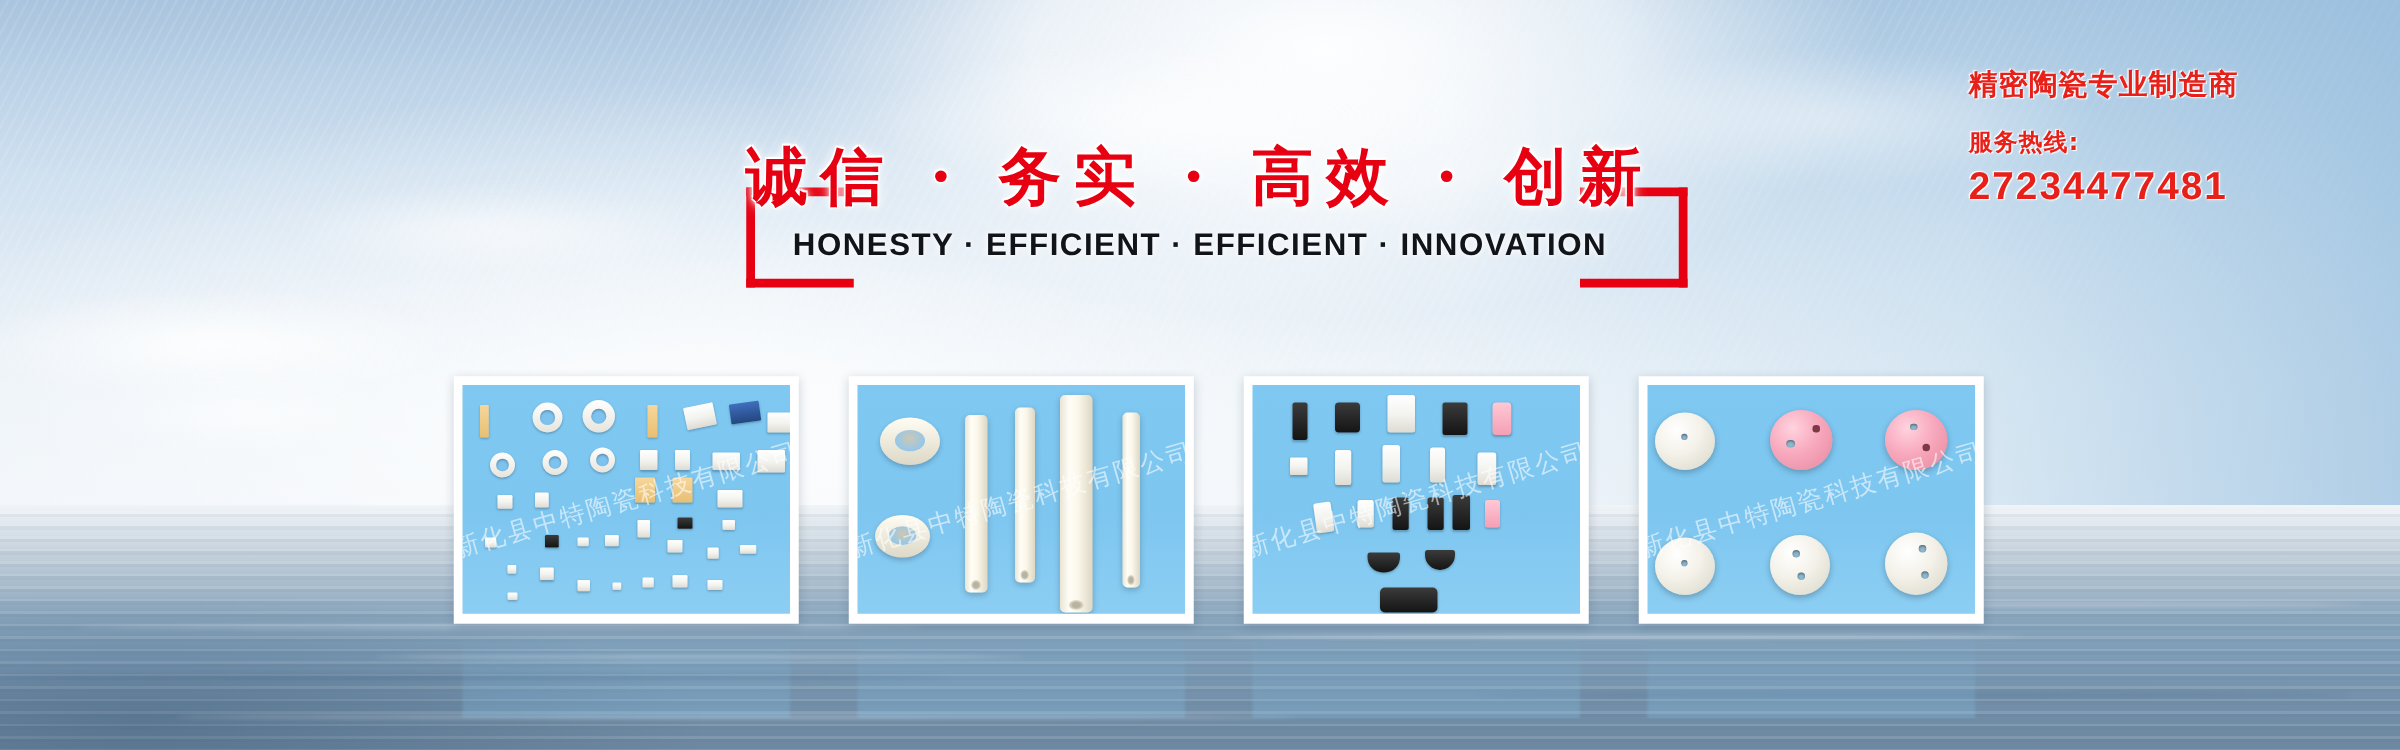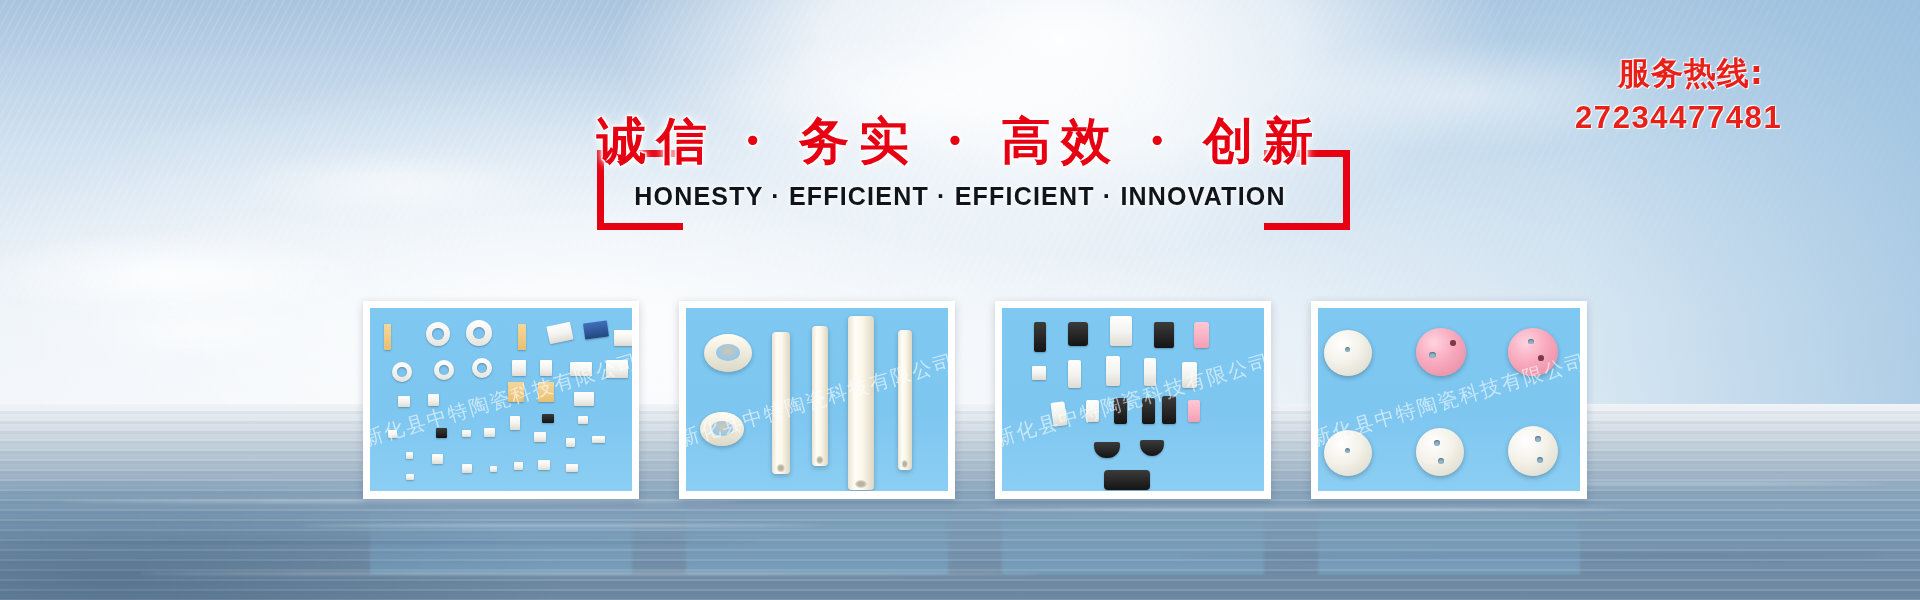--- a/index.html
+++ b/index.html
@@ -146,21 +146,21 @@
   .right-block {
     position:absolute; left:1575px; top:52px; width:330px;
   }
   .rb-line {
     font-family:"DejaVu Sans", sans-serif;
     color:#e8201a; font-weight:700;
     text-shadow:0 0 3px #fff, 1px 1px 0 rgba(255,255,255,.85), -1px -1px 0 rgba(255,255,255,.85);
     white-space:nowrap;
   }
   .rb-tagline { font-size:23px; letter-spacing:1px; margin-bottom:18px; }
-  .rb-label   { font-size:32px; letter-spacing:1px; margin-bottom:4px;margin-left:43px; }
+  .rb-label   { font-size:19px; letter-spacing:1px; margin-bottom:4px; }
   .rb-phone   { font-size:31px; letter-spacing:1.6px; font-family:"Liberation Sans", sans-serif; }
 
   
   .panels { position:absolute; left:0; top:0; width:1920px; height:600px; }
   .panel {
     position:absolute; top:301px; width:276px; height:198px;
     background:#fff;
     padding:7px 7px 8px 7px;
     box-shadow:0 2px 8px rgba(40,60,80,.22);
   }
@@ -294,20 +294,21 @@
   </div>
 
   <div class="slogan-wrap">
     <div class="bracket bracket-left"></div>
     <div class="bracket bracket-right"></div>
     <div class="slogan-cn">诚信 · 务实 · 高效 · 创新</div>
     <div class="slogan-en">HONESTY · EFFICIENT · EFFICIENT · INNOVATION</div>
   </div>
 
   <div class="right-block">
+    <div class="rb-line rb-tagline">精密陶瓷专业制造商</div>
     <div class="rb-line rb-label">服务热线:</div>
     <div class="rb-line rb-phone">27234477481</div>
   </div>
 
   <div class="panels">
 
     <div class="panel p1">
       <div class="panel-inner">
         <div class="part chip chip-gold" style="left:14px;  top:16px; width:7px;  height:26px;"></div>
         <div class="part ringp" style="left:56px;  top:14px; width:24px; height:24px;"></div>

